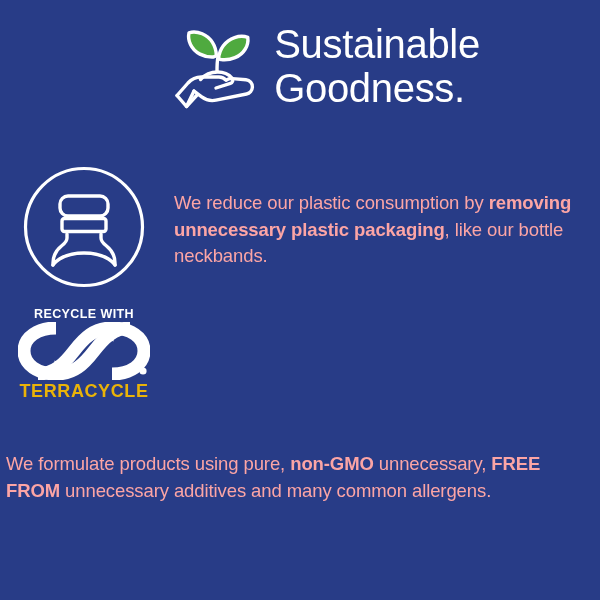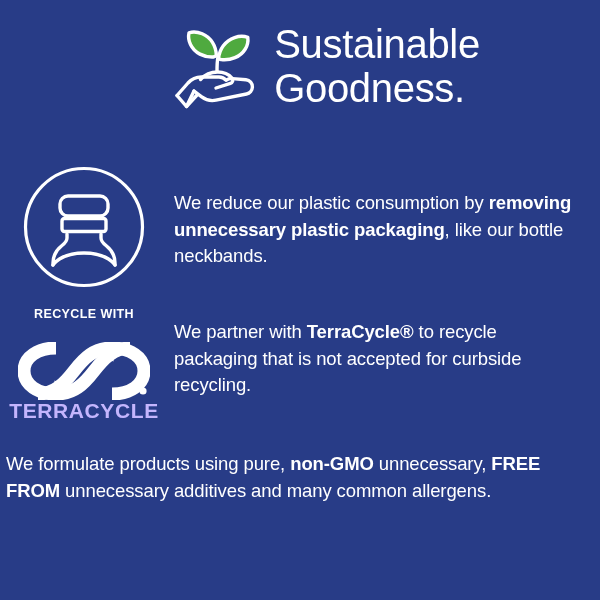--- a/index.html
+++ b/index.html
@@ -73,21 +73,21 @@
     padding-top: 2px;
   }
   .row-text {
     flex: 1 1 auto;
     padding-left: 6px;
     padding-right: 20px;
     font-size: 18.5px;
     line-height: 26.5px;
     font-weight: 400;
     letter-spacing: -0.1px;
-    color: #ffffff;
+    color: #fca5a5;
   }
   .row-1 .row-text { padding-top: 27px; }
   .row-2 .row-text { padding-top: 14px; }
   .row-3 .row-text { padding-top: 11px; }
 
   .row-text b {
     font-weight: 700;
   }
 
   
@@ -95,35 +95,35 @@
     width: 140px;
     display: flex;
     flex-direction: column;
     align-items: center;
   }
   .tc-top {
     font-size: 12.5px;
     font-weight: 700;
     letter-spacing: 0.4px;
     line-height: 14px;
-    margin-bottom: 21px;
+    margin-bottom: 1px;
     color: #ffffff;
   }
   .tc-loop {
     width: 132px;
     height: 58px;
     display: block;
   }
   .tc-bottom {
-    font-size: 21px;
+    font-size: 18px;
     font-weight: 700;
     letter-spacing: 0.6px;
     line-height: 20px;
     margin-top: 1px;
-    color: #c4b5fd;
+    color: #eab308;
   }
 </style>
 </head>
 <body>
 
 <div id="root">
 
   <div class="header">
 
     <div class="header-icon">
@@ -194,23 +194,20 @@
           <path d="M36 56.5 L50 44.5 L36.5 38.5 Z" fill="#ffffff"></path>
 
           <path d="M96 1.5 L82 13.5 L95.5 19.5 Z" fill="#ffffff"></path>
 
           <circle cx="125" cy="49" r="3.6" fill="#ffffff"></circle>
         </svg>
 
         <div class="tc-bottom">TERRACYCLE</div>
       </div>
     </div>
-    <div class="row-text">
-      <span>We partner with </span><b>TerraCycle®</b><span> to recycle packaging that is not accepted for curbside recycling.</span>
-    </div>
   </div>
 
   <div class="row row-3">
     <div class="row-text">
       <span>We formulate products using pure, </span><b>non-GMO</b><span> unnecessary, </span><b>FREE FROM</b><span> unnecessary additives and many common allergens.</span>
     </div>
   </div>
 
 </div>
 

